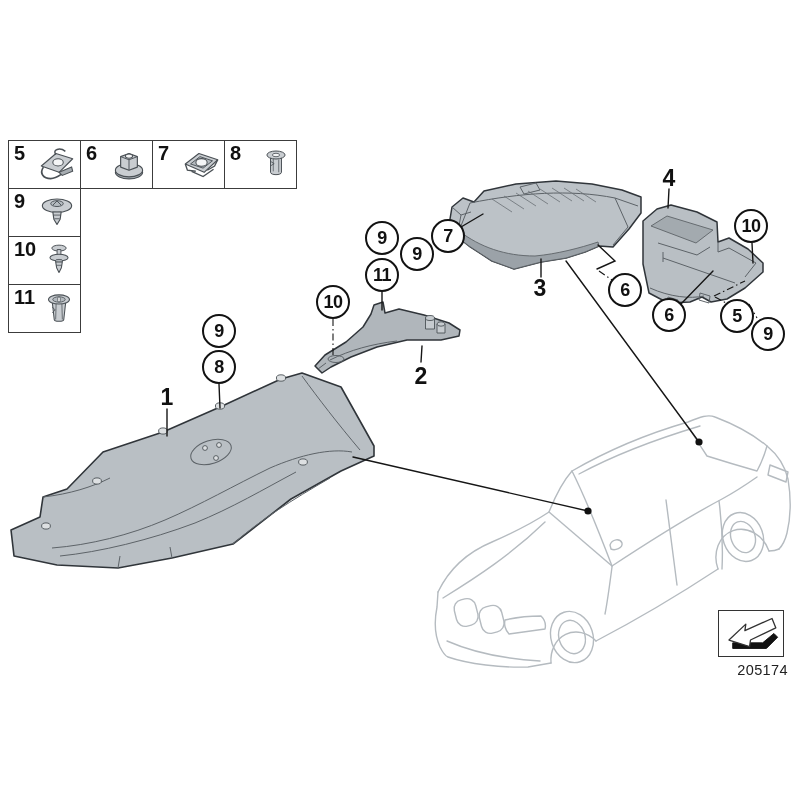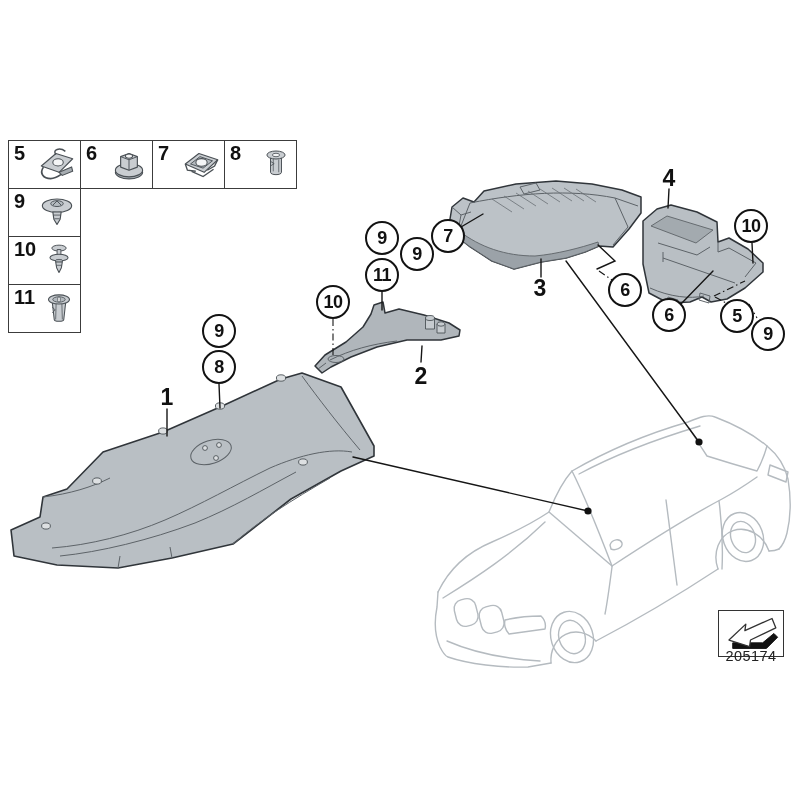--- a/index.html
+++ b/index.html
@@ -12,21 +12,21 @@
   .ficon{position:absolute;right:0px;top:50%;transform:translateY(-50%);}
   
   .callout{position:absolute;width:34px;height:34px;border:2px solid #121212;border-radius:50%;
            background:#fff;box-sizing:border-box;display:flex;align-items:center;justify-content:center;
            font-weight:700;font-size:18px;letter-spacing:-0.5px;line-height:1;}
   
   .plabel{position:absolute;transform:translate(-50%,-50%);font-weight:700;font-size:23px;line-height:1;}
   
   .stampbox{position:absolute;left:718px;top:610px;width:66px;height:47px;border:1.5px solid #333;
             box-sizing:border-box;background:#fff;}
-  .stampnum{position:absolute;left:714px;top:648px;width:74px;text-align:center;
+  .stampnum{position:absolute;left:714px;top:662px;width:74px;text-align:right;
             font-size:14.5px;color:#222;letter-spacing:0.4px;}
 </style>
 </head>
 <body>
 
 <div class="stage">
 
   <svg class="art" width="800" height="800" viewBox="0 0 800 800">
 
     <g stroke="#b5bbc0" stroke-width="1.4" fill="none" stroke-linejoin="round" stroke-linecap="round">

